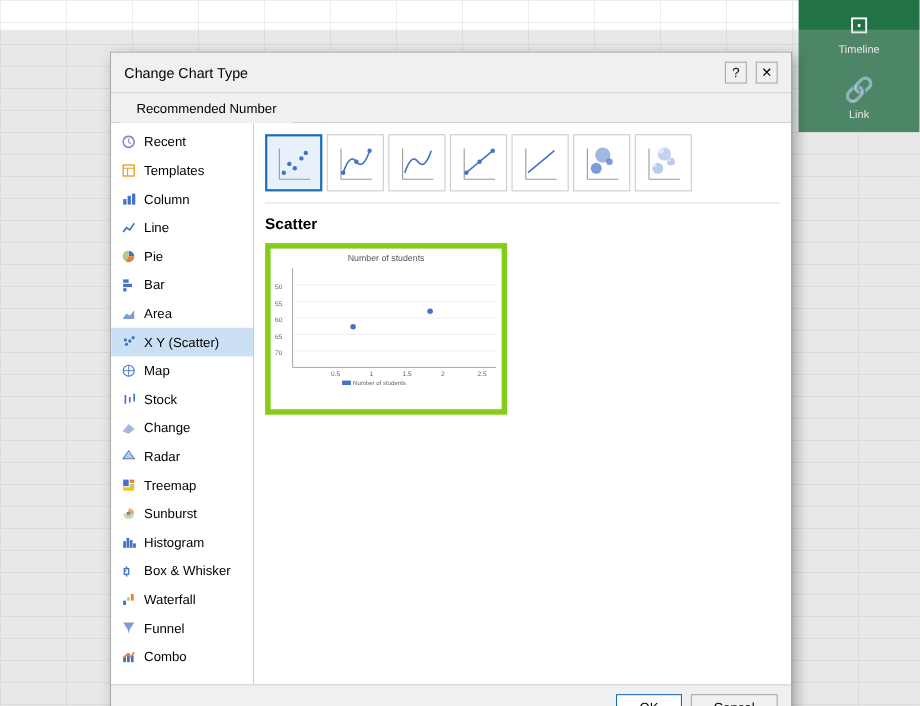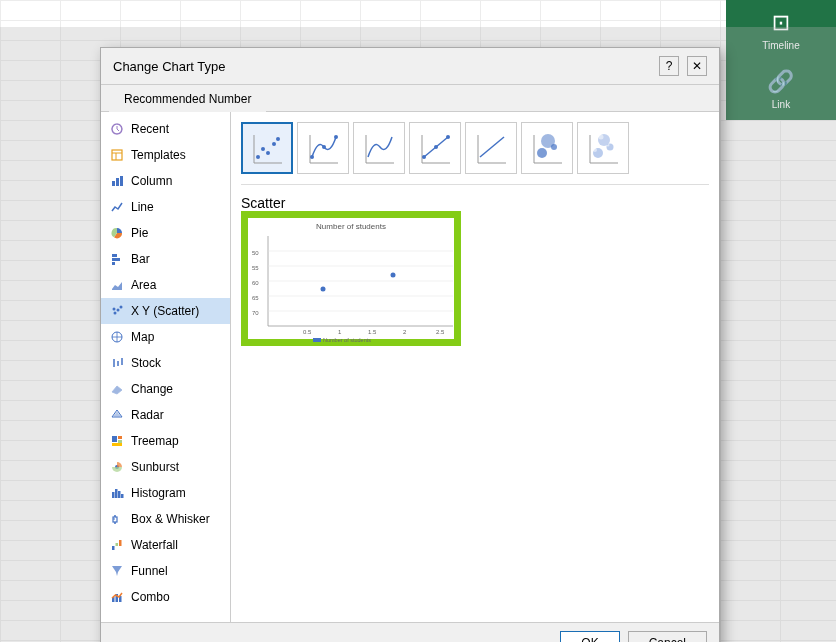--- a/index.html
+++ b/index.html
@@ -181,28 +181,29 @@
       align-items: center;
       justify-content: center;
     }
     .chart-type-icon.selected {
       border: 2px solid #1a6eb5;
       background: #e8f0fb;
     }
 
     .chart-section-title {
       font-size: 14px;
-      font-weight: 400;
+      font-weight: 700;
+      margin-bottom: 10px;
     }
 
     
     .chart-preview {
-      border: 7px solid #84cc16;
+      border: 5px solid #84cc16;
       width: 220px;
-      height: 135px;
+      height: 156px;
       position: relative;
       background: white;
     }
     .chart-preview-title {
       text-align: center;
       font-size: 8px;
       color: #555;
       padding-top: 4px;
     }
 

